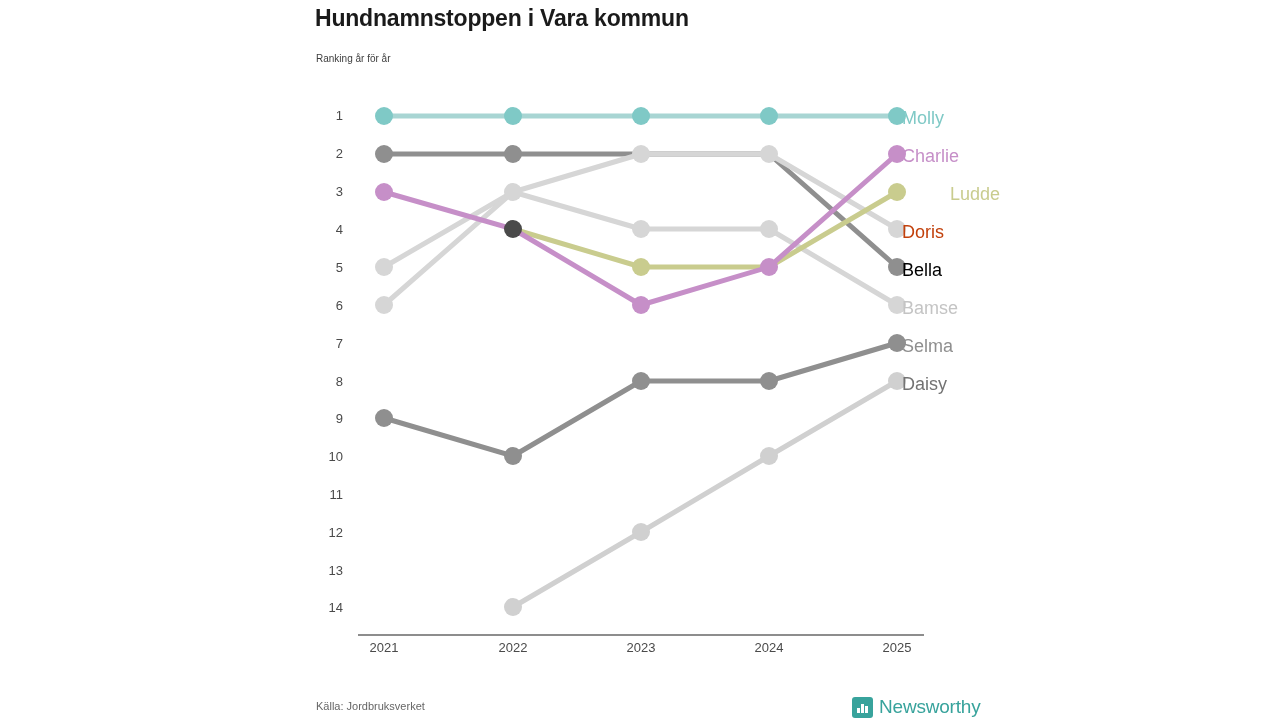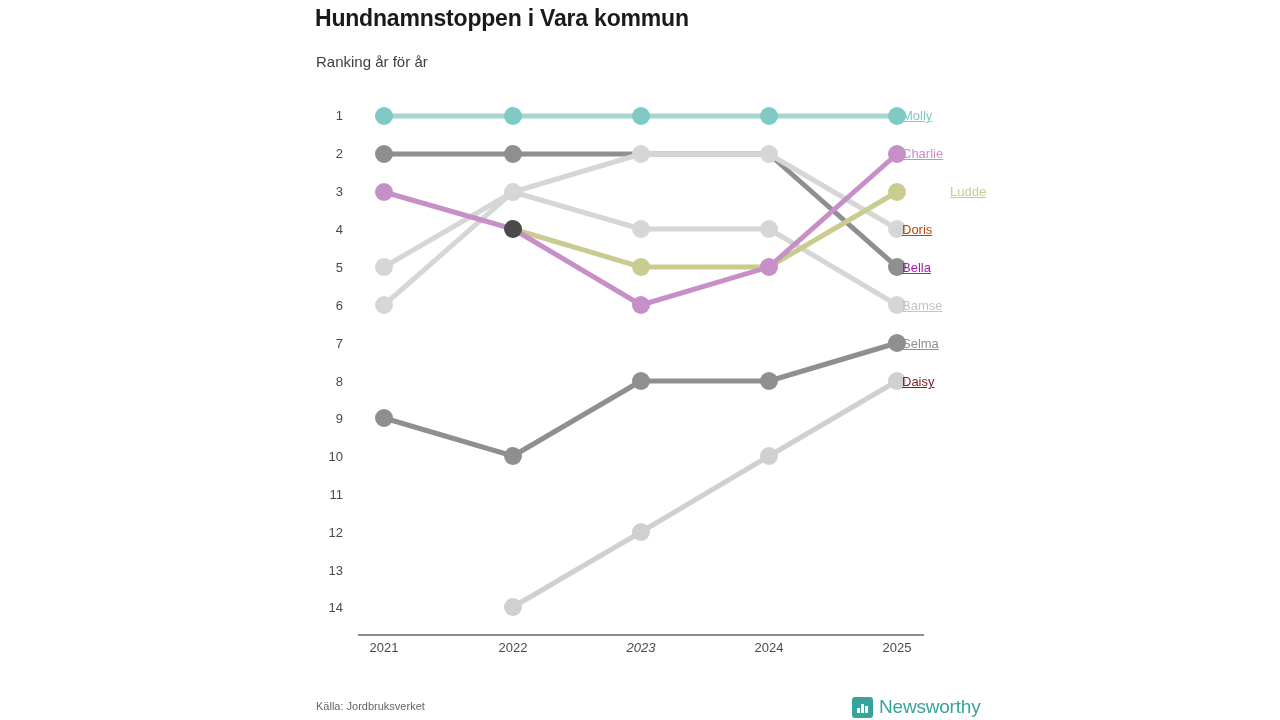--- a/index.html
+++ b/index.html
@@ -26,21 +26,21 @@
     top: 5px;
     font-size: 23px;
     font-weight: bold;
     color: #1a1a1a;
     letter-spacing: -0.2px;
   }
   .subtitle {
     position: absolute;
     left: 316px;
     top: 53px;
-    font-size: 15px;
+    font-size: 10px;
     color: #3d3d3d;
     font-weight: normal;
   }
   .chart-area {
     position: absolute;
     left: 0;
     top: 0;
     width: 1280px;
     height: 720px;
   }
@@ -62,23 +62,22 @@
   .xaxis {
     position: absolute;
     left: 358px;
     top: 634px;
     width: 566px;
     height: 2px;
     background: #8d8d8d;
   }
   .series-label {
     position: absolute;
-    font-size: 13px;
+    font-size: 18px;
     white-space: nowrap;
-    text-decoration: underline;
   }
   .source {
     position: absolute;
     left: 316px;
     top: 700px;
     font-size: 11px;
     color: #666666;
   }
   .logo {
     position: absolute;
@@ -199,32 +198,32 @@
     <div class="ytick" style="left:313px; top:411px;">9</div>
     <div class="ytick" style="left:313px; top:449px;">10</div>
     <div class="ytick" style="left:313px; top:487px;">11</div>
     <div class="ytick" style="left:313px; top:525px;">12</div>
     <div class="ytick" style="left:313px; top:563px;">13</div>
     <div class="ytick" style="left:313px; top:600px;">14</div>
 
     <div class="xaxis"></div>
     <div class="xtick" style="left:354px;">2021</div>
     <div class="xtick" style="left:483px;">2022</div>
-    <div class="xtick" style="left:611px;font-style:italic;">2023</div>
+    <div class="xtick" style="left:611px;">2023</div>
     <div class="xtick" style="left:739px;">2024</div>
     <div class="xtick" style="left:867px;">2025</div>
 
     <div class="series-label" style="left:902px; top:108px; color:#7fc9c6;">Molly</div>
     <div class="series-label" style="left:902px; top:146px; color:#c68fc8;">Charlie</div>
     <div class="series-label" style="left:902px; top:184px; color:#c9cc8e;margin-left:48px;">Ludde</div>
     <div class="series-label" style="left:902px; top:222px; color:#c2410c;">Doris</div>
-    <div class="series-label" style="left:902px; top:260px; color:#a21caf;">Bella</div>
+    <div class="series-label" style="left:902px; top:260px; color:#000000;">Bella</div>
     <div class="series-label" style="left:902px; top:298px; color:#c4c4c4;">Bamse</div>
     <div class="series-label" style="left:902px; top:336px; color:#8f8f8f;">Selma</div>
-    <div class="series-label" style="left:902px; top:374px; color:#7f1d1d;">Daisy</div>
+    <div class="series-label" style="left:902px; top:374px; color:#737373;">Daisy</div>
   </div>
 
   <div class="source">Källa: Jordbruksverket</div>
 
   <div class="logo">
     <span class="logo-mark">
       <span class="b b1"></span>
         <span class="b b2"></span>
         <span class="b b3"></span>
     </span>

